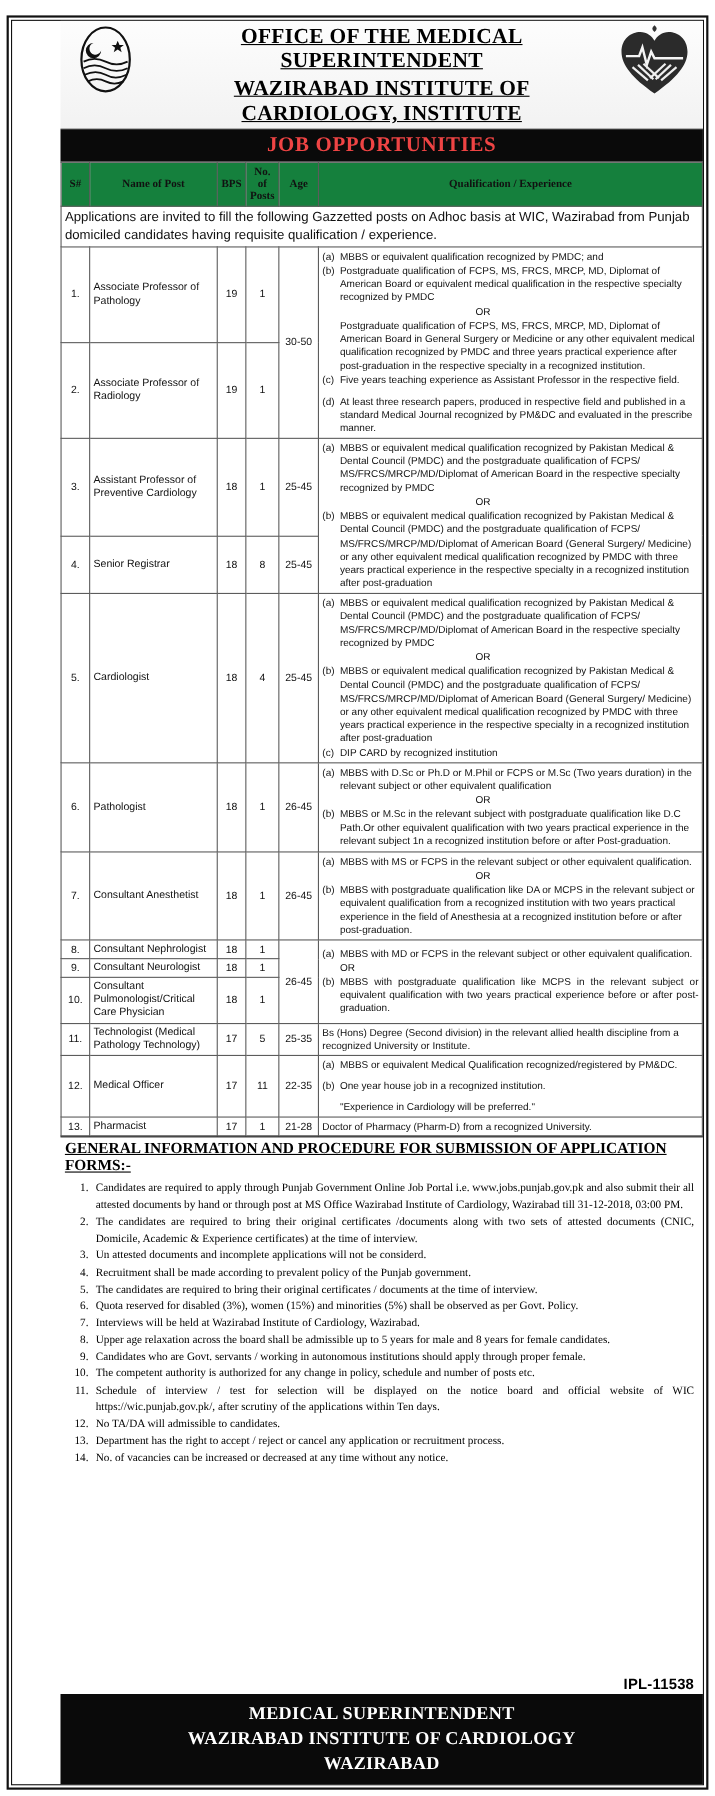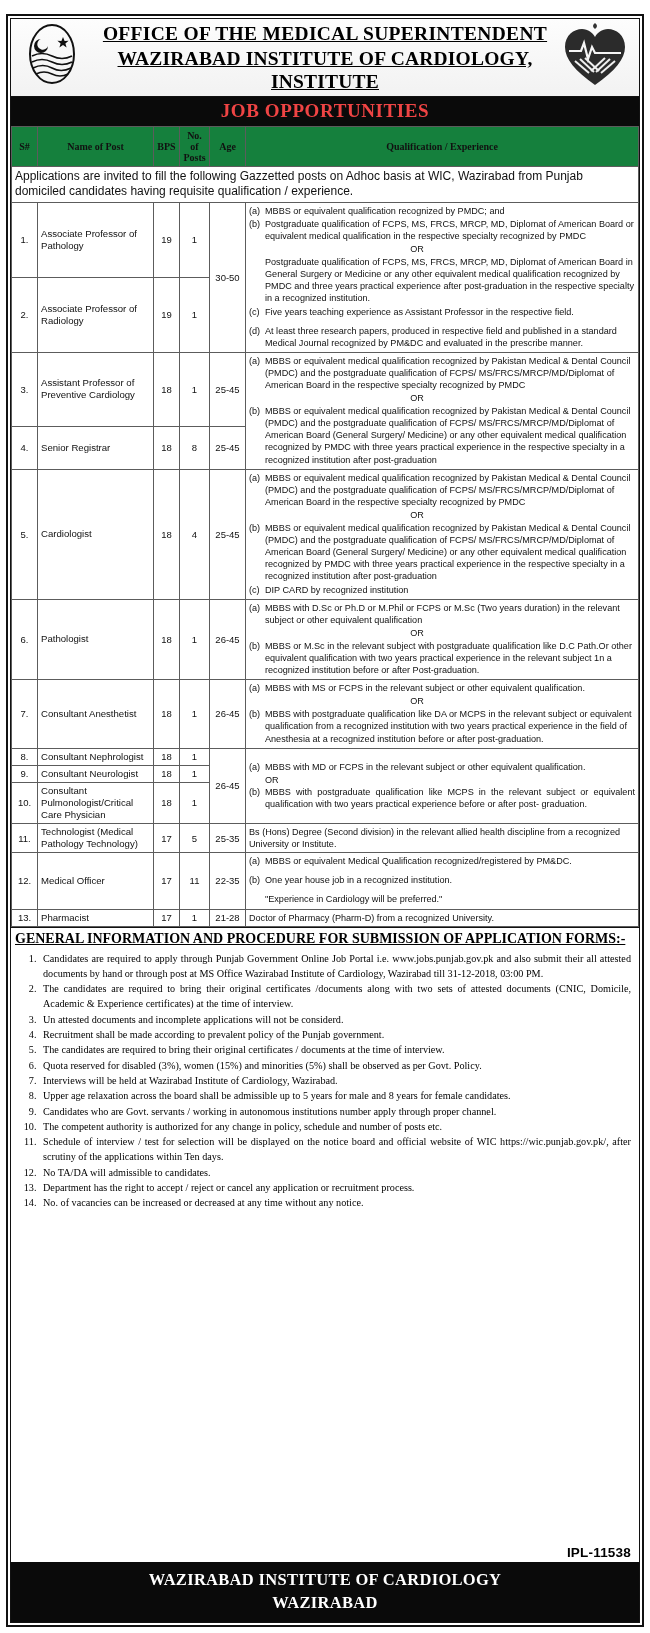--- a/index.html
+++ b/index.html
@@ -8,21 +8,21 @@
     width:650px;height:1633px;position:relative;
     background:#ffffff;box-sizing:border-box;
     overflow:hidden;
   }
   .outer{
     position:absolute;left:6px;top:14px;right:6px;bottom:6px;
     border:2px solid #111;background:#fff;box-sizing:border-box;
   }
   .inner{
     border:1px solid #111;margin:2px;box-sizing:border-box;height:calc(100% - 4px);
-    display:flex;flex-direction:column;
+    display:flex;flex-direction:column;padding-left:44px;
   }
 
   
   .hdr{
     position:relative;padding:4px 0 2px 0;
     background:linear-gradient(#fdfdfd,#f2f2f2);
     border-bottom:1px solid #111;
   }
   .crest,.logo{position:absolute;top:4px;}
   .crest{left:10px;width:62px;height:62px;}
@@ -375,32 +375,33 @@
    <div class="gi-body">
      <ol class="gi">
        <li>Candidates are required to apply through Punjab Government Online Job Portal i.e. www.jobs.punjab.gov.pk and also submit their all attested documents by hand or through post at MS Office Wazirabad Institute of Cardiology, Wazirabad till 31-12-2018, 03:00 PM.</li>
        <li>The candidates are required to bring their original certificates /documents along with two sets of attested documents (CNIC, Domicile, Academic &amp; Experience certificates) at the time of interview.</li>
        <li>Un attested documents and incomplete applications will not be considerd.</li>
        <li>Recruitment shall be made according to prevalent policy of the Punjab government.</li>
        <li>The candidates are required to bring their original certificates / documents at the time of interview.</li>
        <li>Quota reserved for disabled (3%), women (15%) and minorities (5%) shall be observed as per Govt. Policy.</li>
        <li>Interviews will be held at Wazirabad Institute of Cardiology, Wazirabad.</li>
        <li>Upper age relaxation across the board shall be admissible up to 5 years for male and 8 years for female candidates.</li>
-       <li>Candidates who are Govt. servants / working in autonomous institutions number apply through proper channel.</li>
+       <li>Candidates who are Govt. servants / working in autonomous institutions should apply through proper female.</li>
        <li>The competent authority is authorized for any change in policy, schedule and number of posts etc.</li>
        <li>Schedule of interview / test for selection will be displayed on the notice board and official website of WIC https://wic.punjab.gov.pk/, after scrutiny of the applications within Ten days.</li>
        <li>No TA/DA will admissible to candidates.</li>
        <li>Department has the right to accept / reject or cancel any application or recruitment process.</li>
        <li>No. of vacancies can be increased or decreased at any time without any notice.</li>
      </ol>
    </div>
 
    <div class="spacer"></div>
    <div class="ipl">IPL-11538</div>
 
    <div class="footer">
+     <div>MEDICAL SUPERINTENDENT</div>
      <div>WAZIRABAD INSTITUTE OF CARDIOLOGY</div>
      <div>WAZIRABAD</div>
    </div>
 
   </div>
  </div>
 </div>
 
 </body></html>

